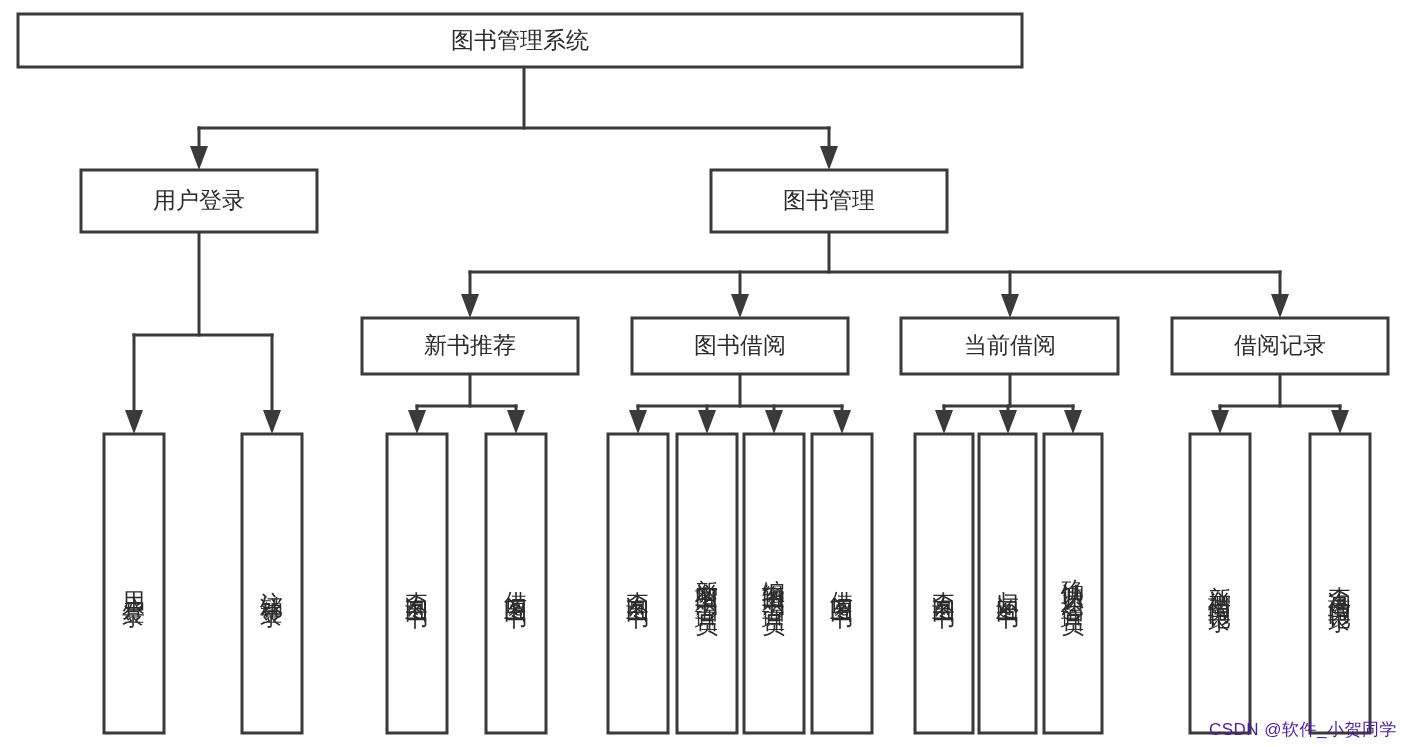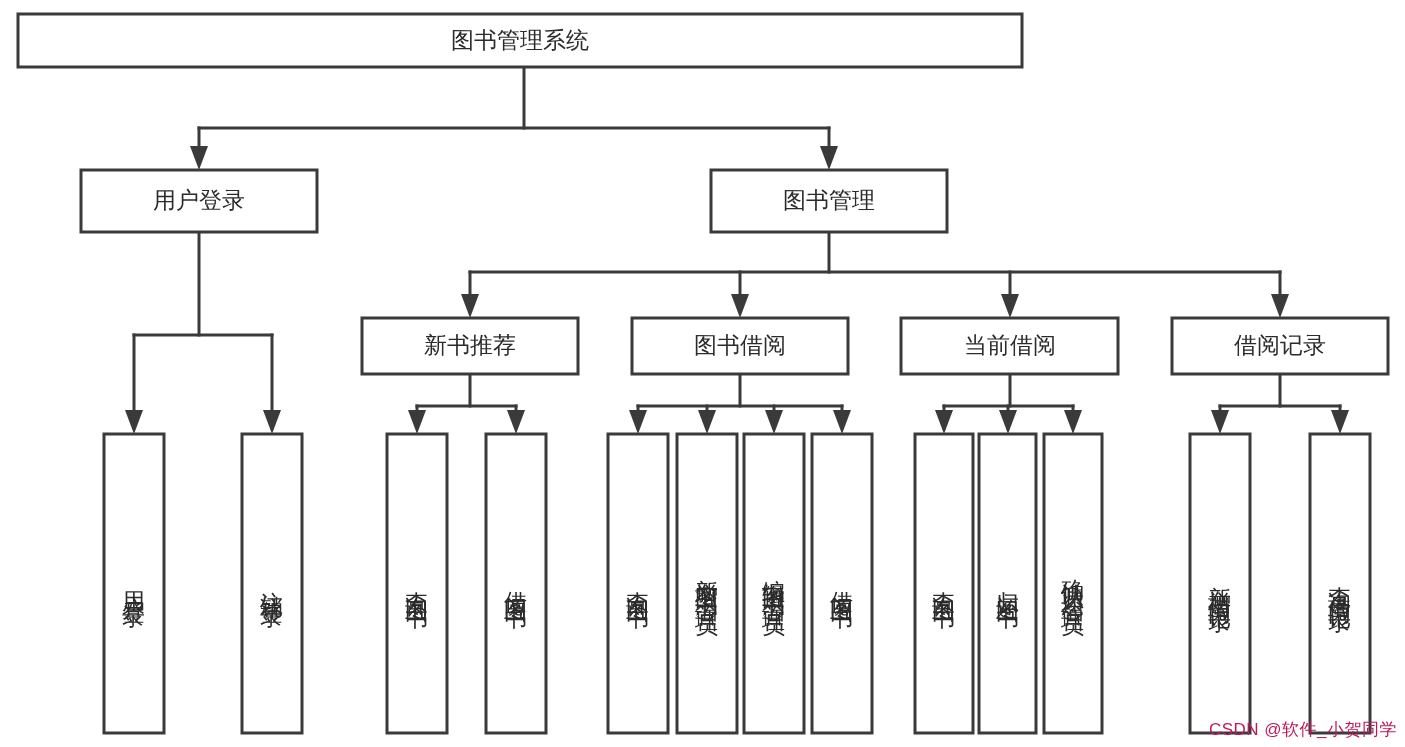--- a/index.html
+++ b/index.html
@@ -53,21 +53,21 @@
     glyph-orientation-vertical: 0;
     letter-spacing: 5px;
     dominant-baseline: central;
   }
   .watermark {
     position: absolute;
     right: 8px;
     bottom: 6px;
     font-family: "Liberation Sans", "DejaVu Sans", sans-serif;
     font-size: 17px;
-    color: #be185d;
+    color: #4c1d95;
     white-space: nowrap;
     letter-spacing: 0.5px;
   }
 </style>
 </head>
 <body>
 
 <svg id="diagram" viewBox="0 0 1405 747" xmlns="http://www.w3.org/2000/svg">
   <defs>
     <g id="arrowdown">

